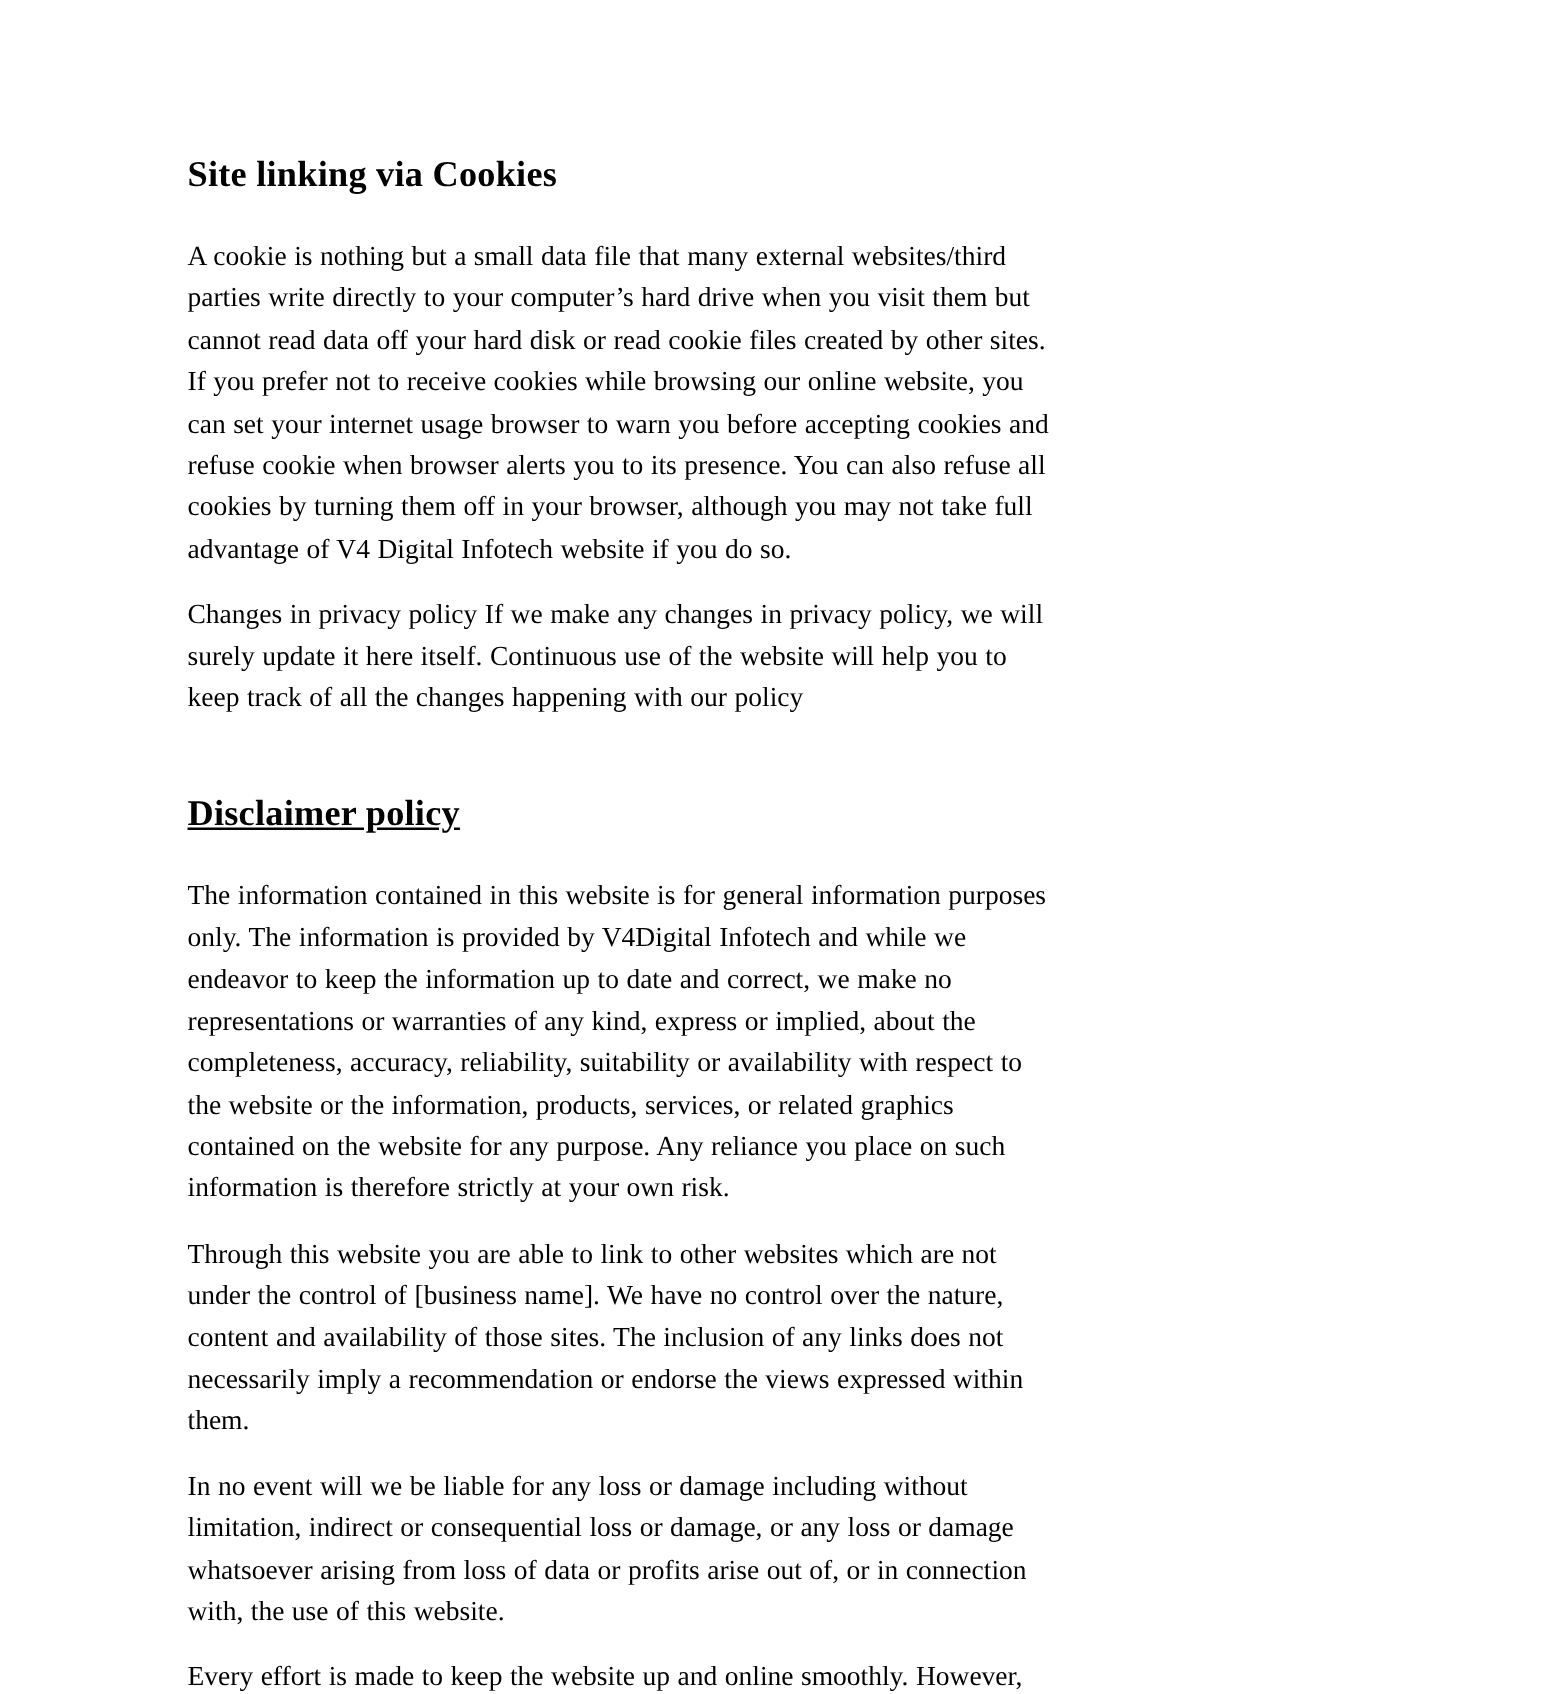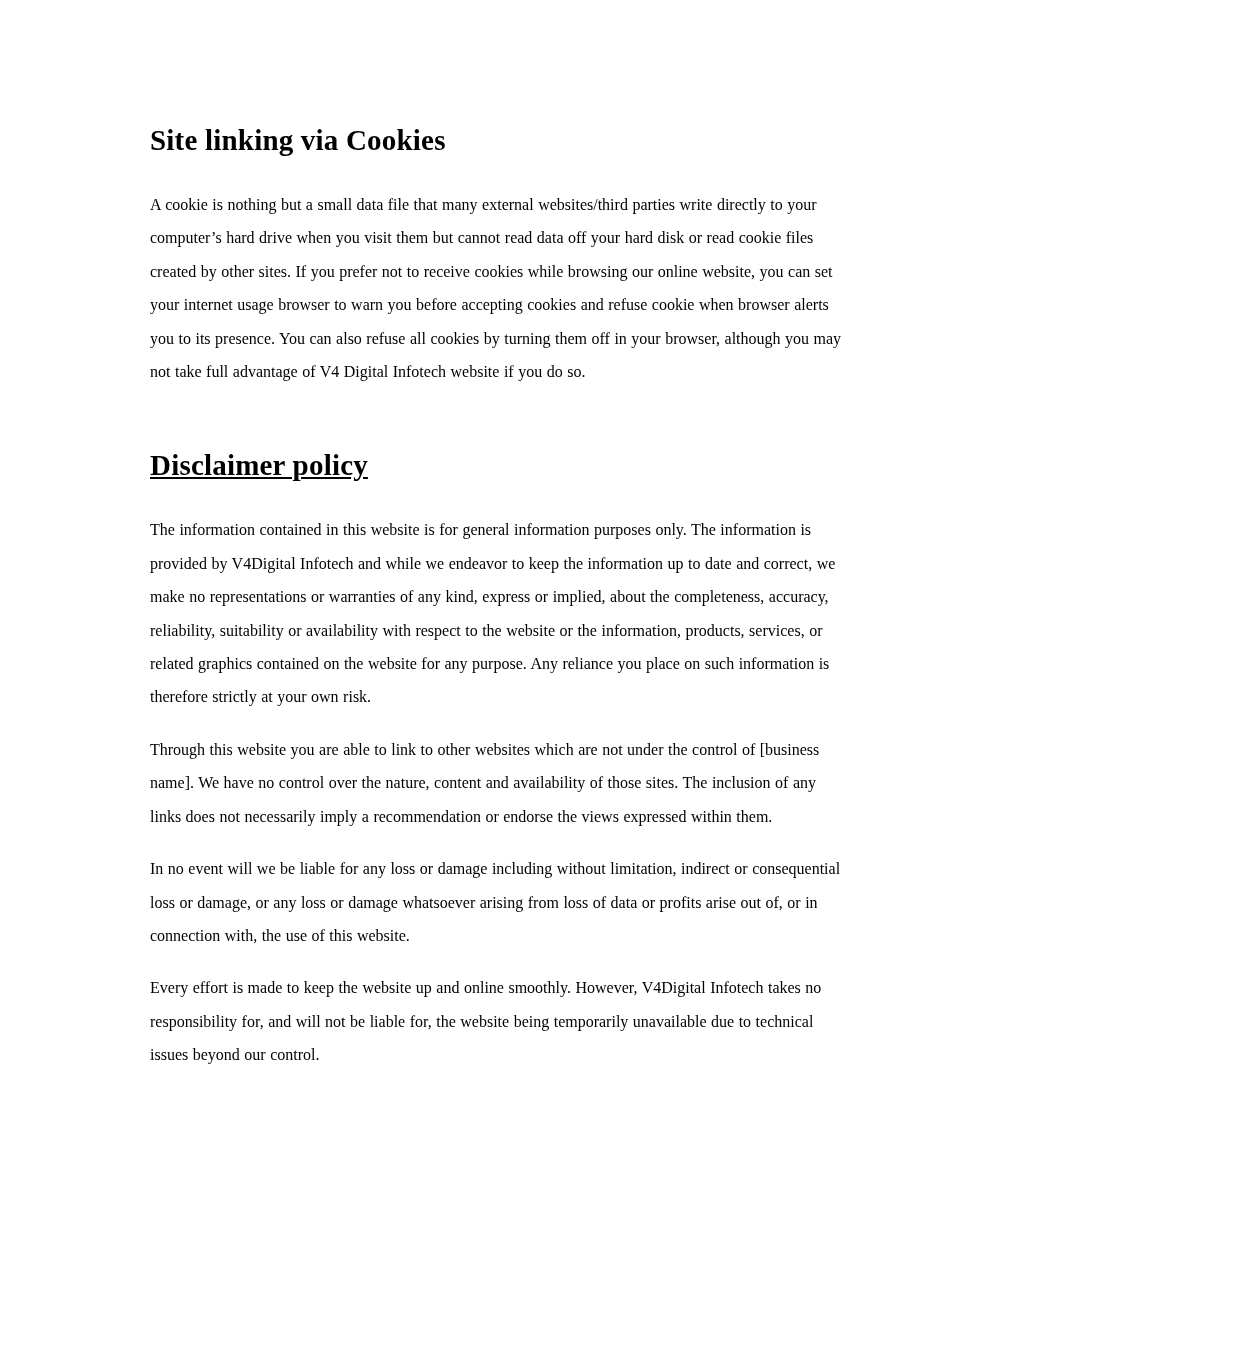--- a/index.html
+++ b/index.html
@@ -28,35 +28,36 @@
     line-height: 33px;
     font-weight: bold;
     margin: 0 0 31px 0;
     letter-spacing: 0.2px;
   }
   .section-heading--spaced {
     margin-top: 61px;
     text-decoration: underline;
   }
   .paragraph {
-    font-size: 16px;
+    font-size: 22px;
     line-height: 33.4px;
     margin: 0 0 19px 0;
     text-align: left;
     word-spacing: 0.5px;
   }
 </style>
 </head>
 <body>
 
 <main class="document-page">
 
   <section>
     <h2 class="section-heading">Site linking via Cookies</h2>
     <p class="paragraph">A cookie is nothing but a small data file that many external websites/third parties write directly to your computer’s hard drive when you visit them but cannot read data off your hard disk or read cookie files created by other sites. If you prefer not to receive cookies while browsing our online website, you can set your internet usage browser to warn you before accepting cookies and refuse cookie when browser alerts you to its presence. You can also refuse all cookies by turning them off in your browser, although you may not take full advantage of V4 Digital Infotech website if you do so.</p>
+    <p class="paragraph">Changes in privacy policy If we make any changes in privacy policy, we will surely update it here itself. Continuous use of the website will help you to keep track of all the changes happening with our policy</p>
   </section>
 
   <section>
     <h2 class="section-heading section-heading--spaced">Disclaimer policy</h2>
     <p class="paragraph">The information contained in this website is for general information purposes only. The information is provided by V4Digital Infotech and while we endeavor to keep the information up to date and correct, we make no representations or warranties of any kind, express or implied, about the completeness, accuracy, reliability, suitability or availability with respect to the website or the information, products, services, or related graphics contained on the website for any purpose. Any reliance you place on such information is therefore strictly at your own risk.</p>
     <p class="paragraph">Through this website you are able to link to other websites which are not under the control of [business name]. We have no control over the nature, content and availability of those sites. The inclusion of any links does not necessarily imply a recommendation or endorse the views expressed within them.</p>
     <p class="paragraph">In no event will we be liable for any loss or damage including without limitation, indirect or consequential loss or damage, or any loss or damage whatsoever arising from loss of data or profits arise out of, or in connection with, the use of this website.</p>
     <p class="paragraph">Every effort is made to keep the website up and online smoothly. However, V4Digital Infotech takes no responsibility for, and will not be liable for, the website being temporarily unavailable due to technical issues beyond our control.</p>
   </section>
 

